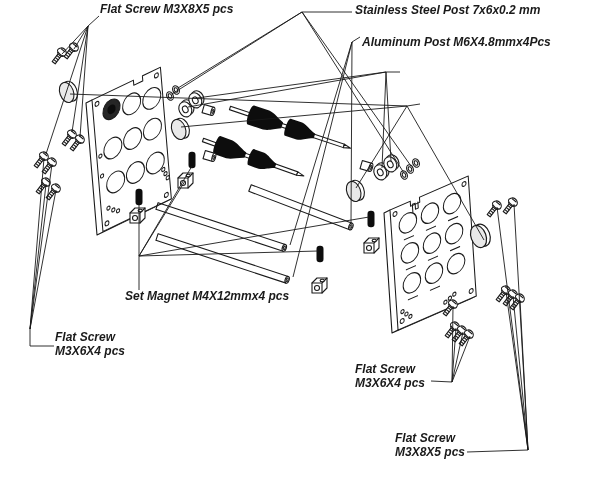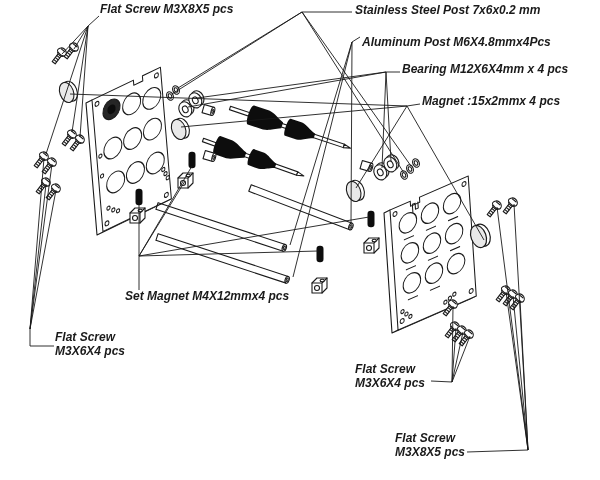--- a/index.html
+++ b/index.html
@@ -235,26 +235,20 @@
 
   <div class="lbl" style="left:100px;top:3px;">
       <span>Flat Screw M3X8X5 pcs</span>
     </div>
   <div class="lbl" style="left:355px;top:4px;">
       <span>Stainless Steel Post 7x6x0.2 mm</span>
     </div>
   <div class="lbl" style="left:362px;top:20px;margin-top:16px;">
       <span>Aluminum Post M6X4.8mmx4Pcs</span>
     </div>
-  <div class="lbl" style="left:402px;top:63px;">
-      <span>Bearing M12X6X4mm x 4 pcs</span>
-    </div>
-  <div class="lbl" style="left:422px;top:95px;">
-      <span>Magnet :15x2mmx 4 pcs</span>
-    </div>
   <div class="lbl" style="left:125px;top:290px;">
       <span>Set Magnet M4X12mmx4 pcs</span>
     </div>
   <div class="lbl" style="left:55px;top:331px;">
     <span>Flat Screw</span>
     <span>M3X6X4 pcs</span>
   </div>
   <div class="lbl" style="left:355px;top:363px;">
     <span>Flat Screw</span>
     <span>M3X6X4 pcs</span>

